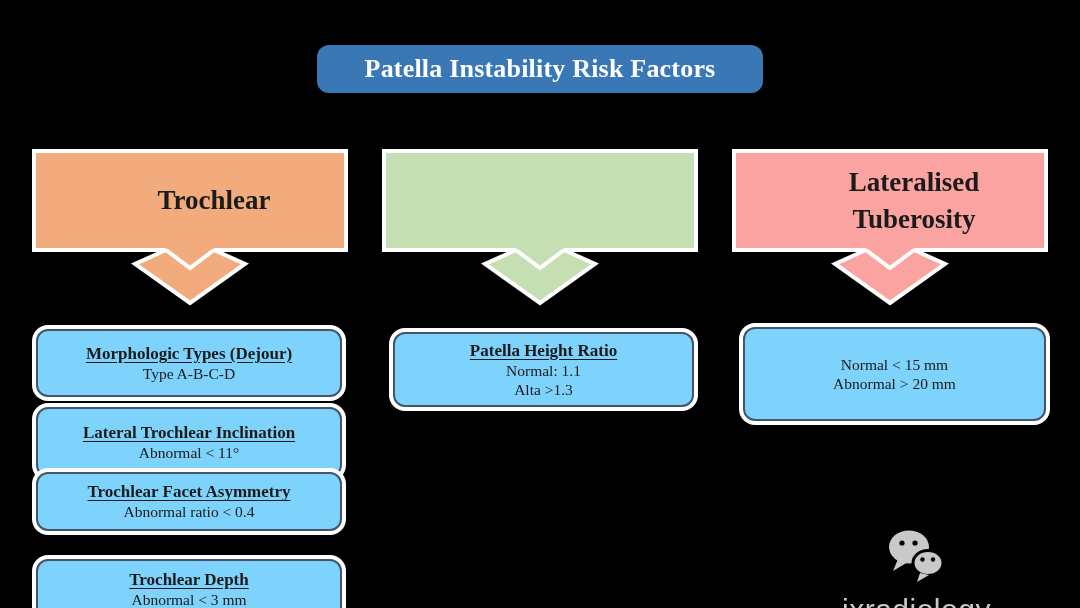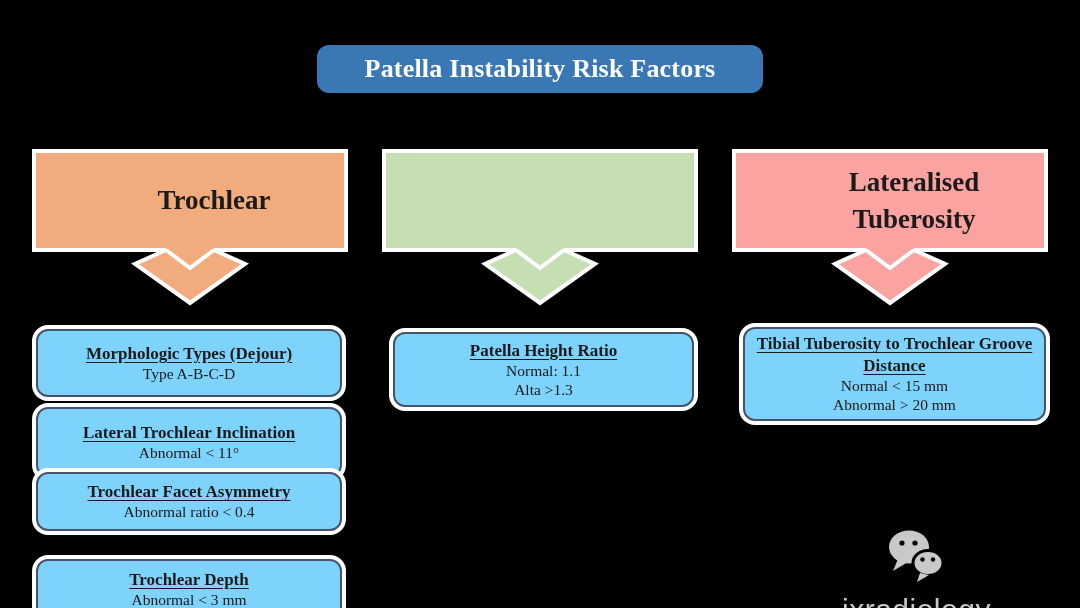--- a/index.html
+++ b/index.html
@@ -92,21 +92,20 @@
     <div class="wline">Abnormal &lt; 3 mm</div>
   </div>
 
   <div class="wbox" style="left:393px;top:332px;width:301px;height:75px;">
     <div class="wtitle">Patella Height Ratio</div>
     <div class="wline">Normal: 1.1</div>
     <div class="wline">Alta &gt;1.3</div>
   </div>
 
   <div class="wbox" style="left:743px;top:327px;width:303px;height:94px;">
-    <div class="wtitle">Tibial Tuberosity to Trochlear Groove Distance</div>
     <div class="wline">Normal &lt; 15 mm</div>
     <div class="wline">Abnormal &gt; 20 mm</div>
   </div>
 
   <div class="watermark">
     <svg width="58" height="56" viewBox="0 0 58 56">
       <g fill="#c9c9c9">
         <ellipse cx="22" cy="19" rx="20" ry="16.5"></ellipse>
         <path d="M11 31 L6 43 L21 34 Z"></path>
         <ellipse cx="41" cy="35" rx="15" ry="12.5" stroke="#000000" stroke-width="3"></ellipse>

